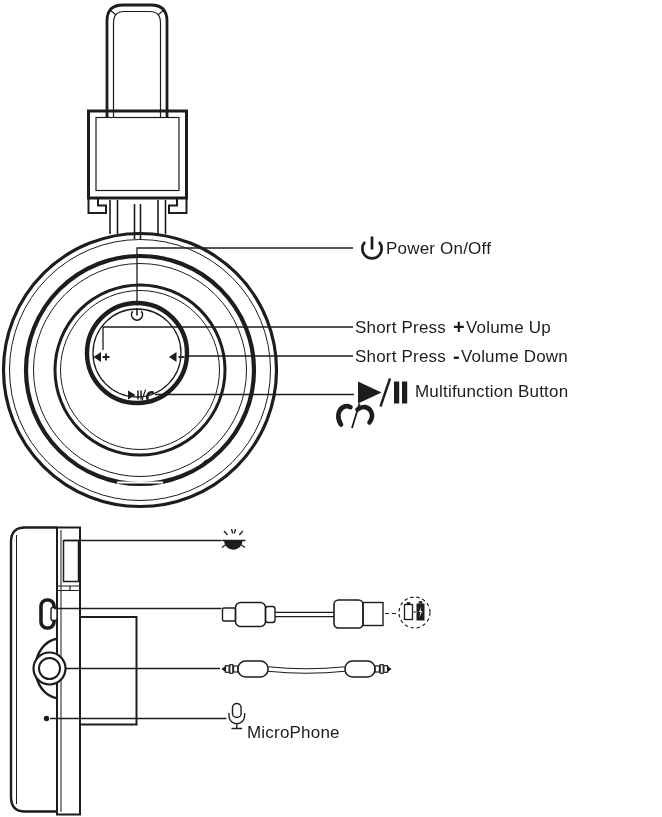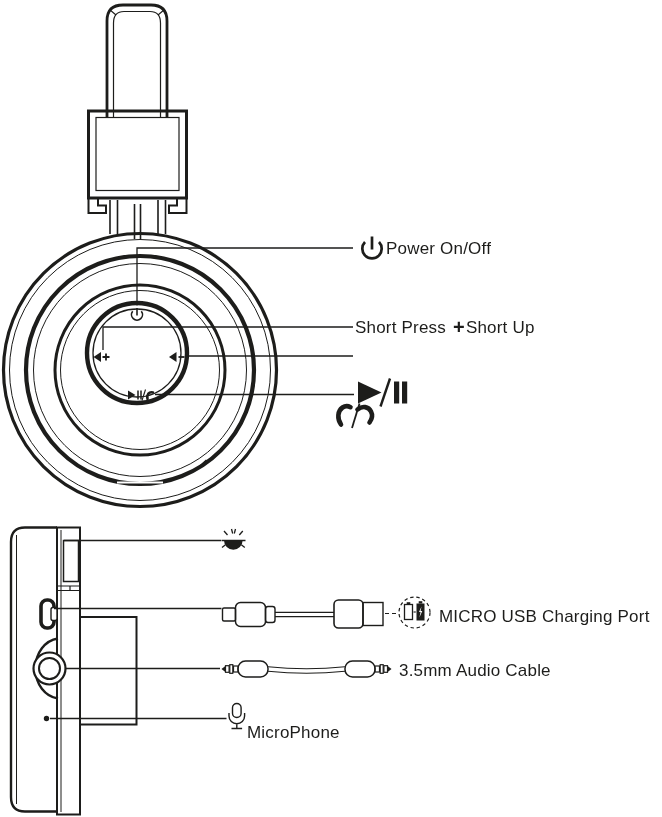--- a/index.html
+++ b/index.html
@@ -176,24 +176,26 @@
         <rect class="k" stroke-width="1.4" x="232.5" y="703.5" width="8.6" height="14" rx="4.3"></rect>
         <path class="k" stroke-width="1.4" d="M229,713 V716 A7.8,7.8 0 0 0 244.6,716 V713"></path>
         <path class="k" stroke-width="1.4" d="M236.8,724.3 V728 M231.5,728.5 H242.1"></path>
       </g>
     </g>
   </svg>
 
   <div class="callout-label" style="left:386px;top:249px">Power On/Off</div>
 
   <div class="callout-label" style="left:355px;top:327px">
-    <span>Short Press</span><span class="sign">+</span><span>Short Up</span>
+    <span>Short Press</span><span class="sign">+</span><span>Volume Up</span>
   </div>
 
-
-
-
-  <div class="callout-label" style="left:439px;top:616.5px">MICRO USB Charging Port</div>
-
-  <div class="callout-label" style="left:399px;top:670.5px">3.5mm Audio Cable</div>
+  <div class="callout-label" style="left:355px;top:356px">
+    <span>Short Press</span><span class="sign">-</span><span>Volume Down</span>
+  </div>
+
+  <div class="callout-label" style="left:415px;top:392px">Multifunction Button</div>
+
+
+
 
   <div class="callout-label" style="left:247px;top:733px">MicroPhone</div>
 </div>
 
 </body></html>

